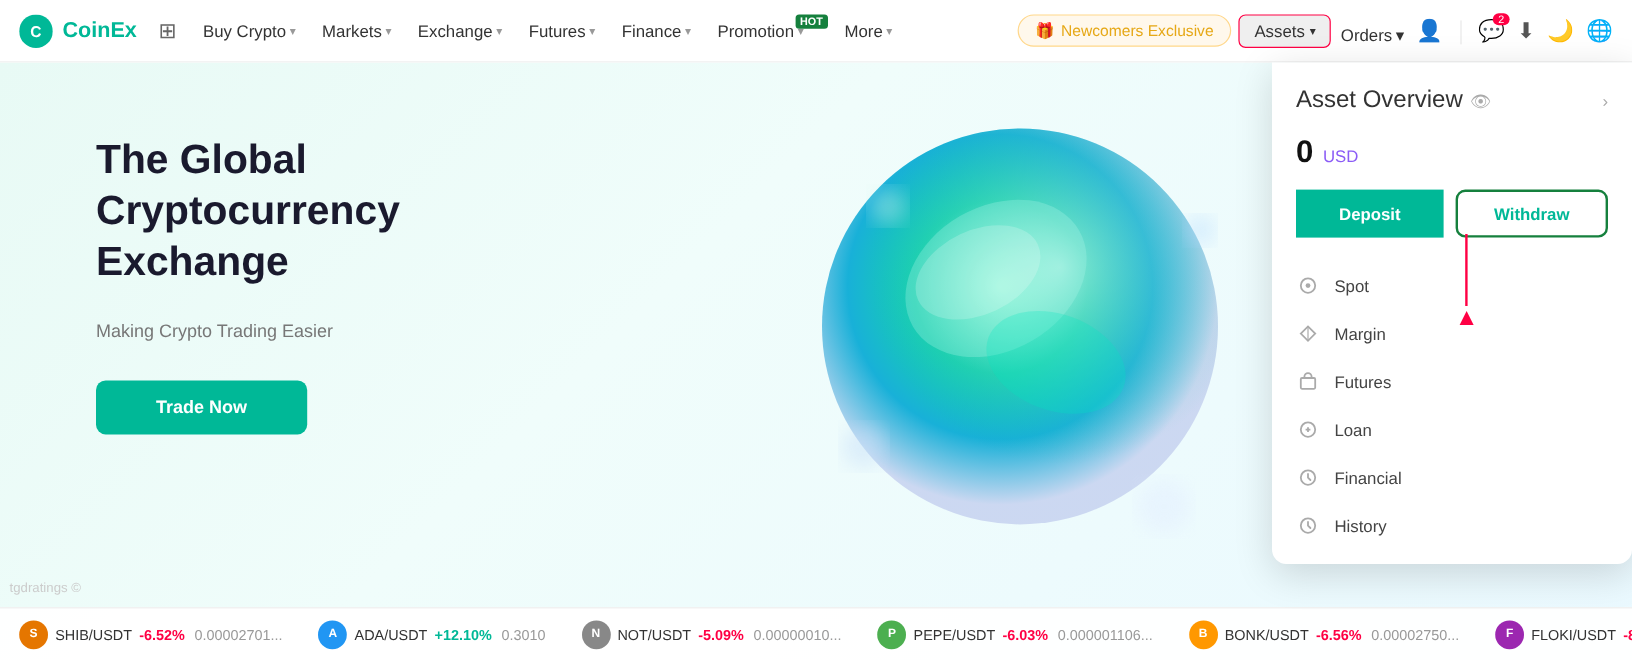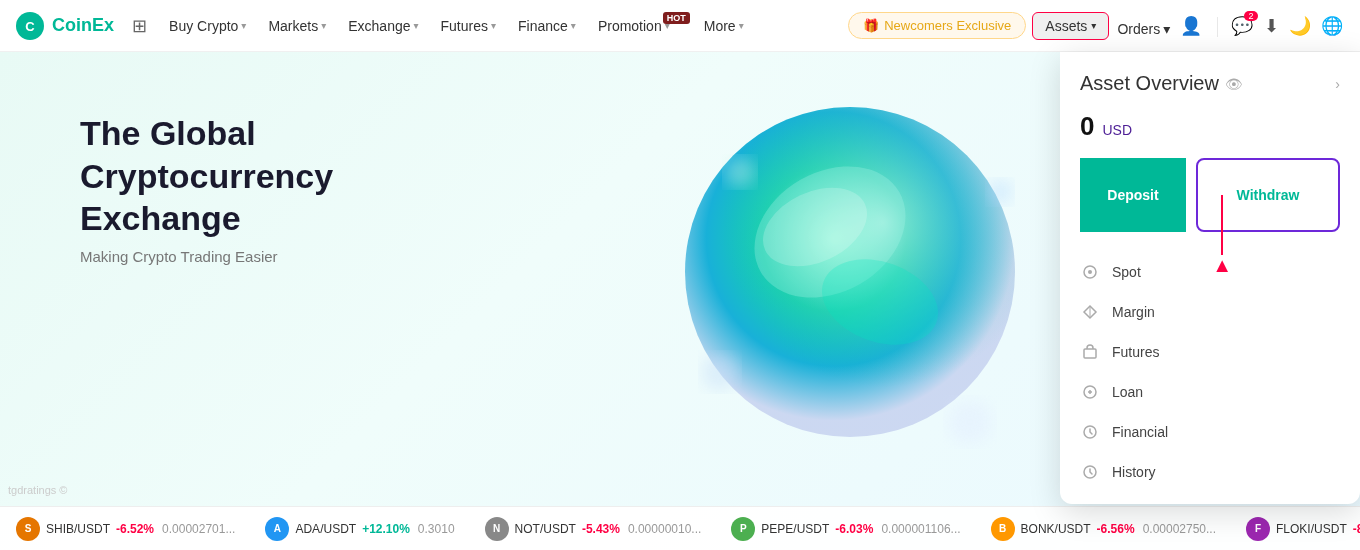--- a/index.html
+++ b/index.html
@@ -17,21 +17,21 @@
     .logo-text { font-size: 18px; font-weight: 700; color: #00b897; }
     .grid-icon { font-size: 18px; color: #666; margin-right: 12px; cursor: pointer; }
     .nav-links { display: flex; align-items: center; gap: 2px; flex: 1; }
     .nav-item {
       padding: 6px 10px; font-size: 14px; color: #333;
       cursor: pointer; display: flex; align-items: center; gap: 3px;
       white-space: nowrap; position: relative;
     }
     .nav-item .chevron { font-size: 10px; color: #999; }
     .hot-badge {
-      background: #7f1d1d; color: #fff; font-size: 9px;
+      background: #15803d; color: #fff; font-size: 9px;
       padding: 1px 4px; border-radius: 3px; position: absolute;
       top: 0; right: 2px; font-weight: 700;
     }
     .newcomers-btn {
       background: #fff8ec; border: 1px solid #ffd78a;
       border-radius: 20px; padding: 5px 14px;
       font-size: 13px; color: #e6a817; cursor: pointer;
       display: flex; align-items: center; gap: 5px;
       white-space: nowrap;
     }
@@ -55,21 +55,21 @@
     
     .hero {
       position: absolute; top: 52px; left: 0; right: 0; bottom: 0;
       background: linear-gradient(135deg, #e8faf5 0%, #f0fdfb 40%, #eaf9ff 100%);
       overflow: hidden;
     }
     .hero-content {
       position: absolute; top: 60px; left: 80px;
     }
     .hero-title { font-size: 34px; font-weight: 700; color: #1a1a2e; line-height: 1.25; max-width: 400px; }
-    .hero-subtitle { font-size: 15px; color: #777; margin-top: 8px; }
+    .hero-subtitle { font-size: 15px; color: #777; margin-top: 28px; }
     .trade-btn {
       margin-top: 32px; background: #00b897; color: #fff;
       border: none; border-radius: 8px; padding: 14px 50px;
       font-size: 15px; font-weight: 600; cursor: pointer;
     }
 
     
     .globe-area {
       position: absolute; right: 320px; top: 20px;
       width: 380px; height: 420px;
@@ -104,30 +104,30 @@
     .asset-overview-row {
       padding: 4px 20px 12px;
       display: flex; align-items: center; justify-content: space-between;
     }
     .asset-overview-left { display: flex; align-items: center; gap: 6px; }
     .asset-overview-title { font-size: 20px; color: #333; font-weight: 500; }
     .eye-icon { font-size: 14px; color: #aaa; cursor: pointer; }
     .chevron-right { font-size: 14px; color: #aaa; cursor: pointer; }
     .asset-balance-row { padding: 4px 20px 16px; display: flex; align-items: baseline; gap: 8px; }
     .balance-amount { font-size: 26px; font-weight: 700; color: #111; }
-    .balance-currency { font-size: 14px; color: #4c1d95; }
+    .balance-currency { font-size: 14px; color: #8b5cf6; }
     .action-buttons { display: flex; gap: 10px; padding: 0 20px 16px; }
     .deposit-btn {
       flex: 1; background: #00b897; color: #fff;
       border: none; border-radius: 0; padding: 10px;
       font-size: 14px; font-weight: 600; cursor: pointer;
     }
     .withdraw-btn {
       flex: 1; background: #fff; color: #00b897;
-      border: 2px solid #6d28d9; border-radius: 8px; padding: 27px;
+      border: 2px solid #15803d; border-radius: 8px; padding: 10px;
       font-size: 14px; font-weight: 600; cursor: pointer;
     }
     .menu-items { padding: 4px 0; }
     .menu-item {
       display: flex; align-items: center; gap: 12px;
       padding: 10px 20px; cursor: pointer; font-size: 14px; color: #444;
     }
     .menu-icon { width: 20px; height: 20px; display: flex; align-items: center; justify-content: center; }
     .menu-icon svg { width: 16px; height: 16px; fill: #aaa; }
 
@@ -206,20 +206,21 @@
     <div class="icon-btn">⬇</div>
     <div class="icon-btn">🌙</div>
     <div class="icon-btn">🌐</div>
   </div>
 </nav>
 
 <div class="hero">
   <div class="hero-content">
     <h1 class="hero-title">The Global Cryptocurrency Exchange</h1>
     <p class="hero-subtitle">Making Crypto Trading Easier</p>
+    <button class="trade-btn">Trade Now</button>
   </div>
 
   <div class="globe-area">
     <svg class="globe-svg" viewBox="0 0 380 420">
       <defs>
         <radialGradient id="gGrad" cx="45%" cy="40%" r="55%">
           <stop offset="0%" stop-color="#7fffd4"></stop>
           <stop offset="40%" stop-color="#00cba8"></stop>
           <stop offset="70%" stop-color="#00a8d4"></stop>
           <stop offset="100%" stop-color="#c8d4f0"></stop>
@@ -262,21 +263,21 @@
         <div class="coin-circle" style="background:#2196f3;">A</div>
         <span class="ticker-pair">ADA/USDT</span>
         <span class="ticker-change pos">+12.10%</span>
       </div>
       <span class="ticker-price">0.3010</span>
     </div>
     <div class="ticker-item">
       <div class="ticker-coin">
         <div class="coin-circle" style="background:#888;">N</div>
         <span class="ticker-pair">NOT/USDT</span>
-        <span class="ticker-change neg">-5.43%</span>
+        <span class="ticker-change neg">-5.09%</span>
       </div>
       <span class="ticker-price">0.00000010...</span>
     </div>
     <div class="ticker-item">
       <div class="ticker-coin">
         <div class="coin-circle" style="background:#4caf50;">P</div>
         <span class="ticker-pair">PEPE/USDT</span>
         <span class="ticker-change neg">-6.03%</span>
       </div>
       <span class="ticker-price">0.000001106...</span>

